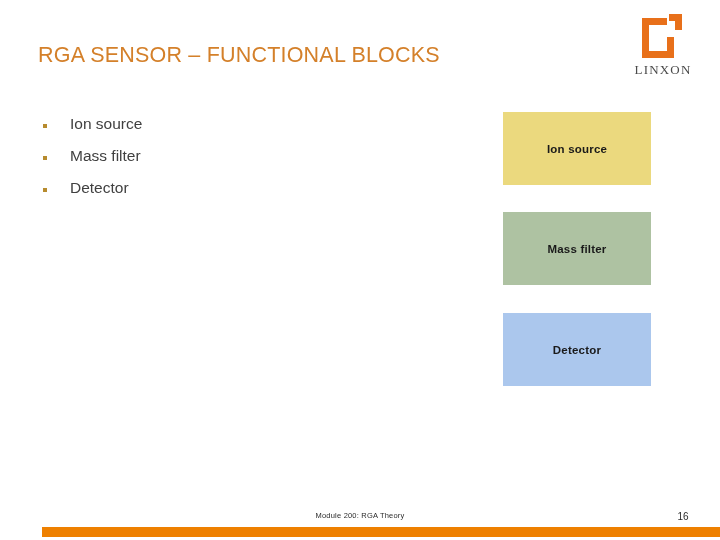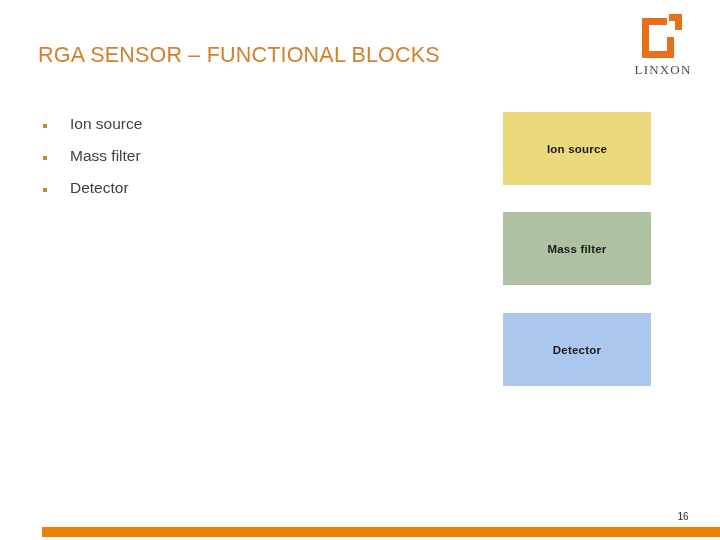--- a/index.html
+++ b/index.html
@@ -172,16 +172,17 @@
   <div class="block" id="block-ion" style="background: rgb(235, 217, 126);">
     <span class="block-label">Ion source</span>
   </div>
   <div class="block" id="block-mass" style="background: rgb(174, 194, 162);">
     <span class="block-label">Mass filter</span>
   </div>
   <div class="block" id="block-detect" style="background: rgb(171, 199, 237);">
     <span class="block-label">Detector</span>
   </div>
 
+  <div class="footer-text">Module 200: RGA Theory</div>
   <div class="footer-page">16</div>
   <div class="footer-bar" style="background: rgb(238, 128, 0);"></div>
 
 </div>
 
 </body></html>

